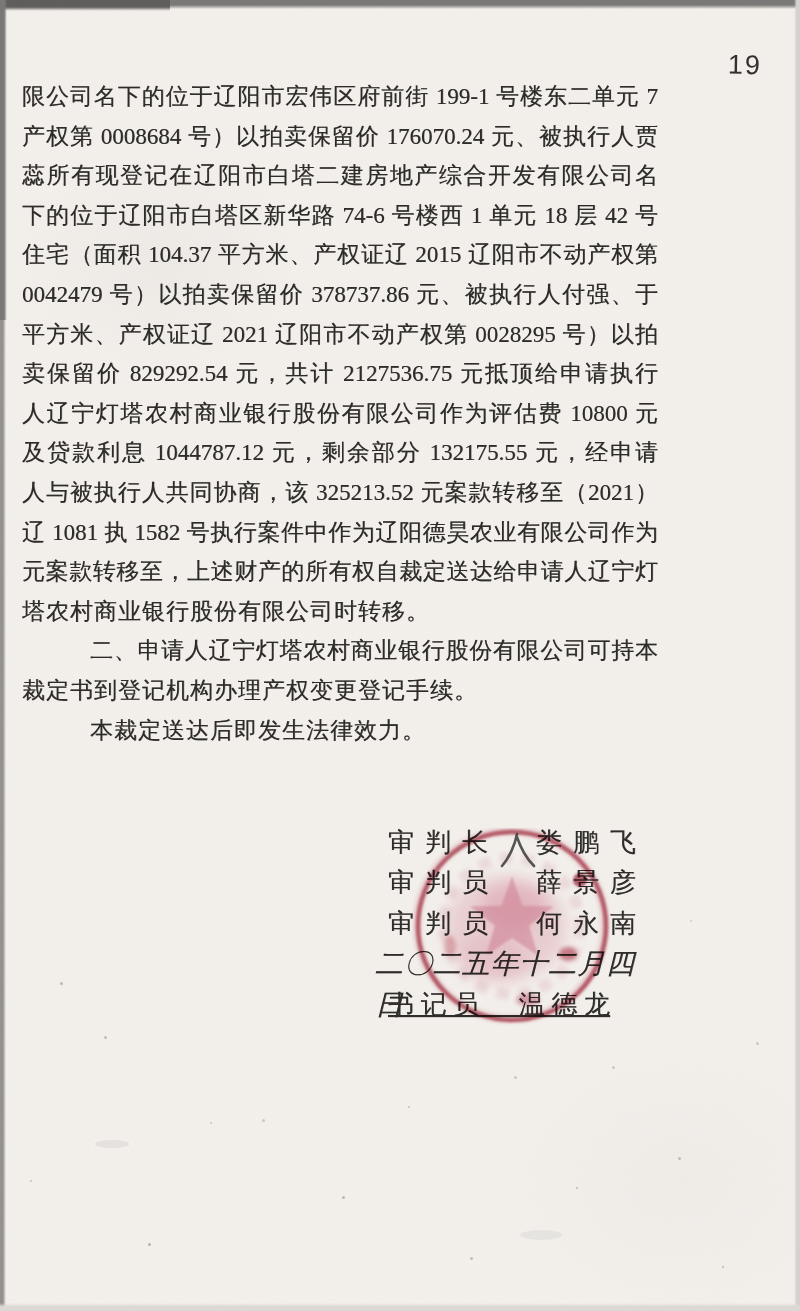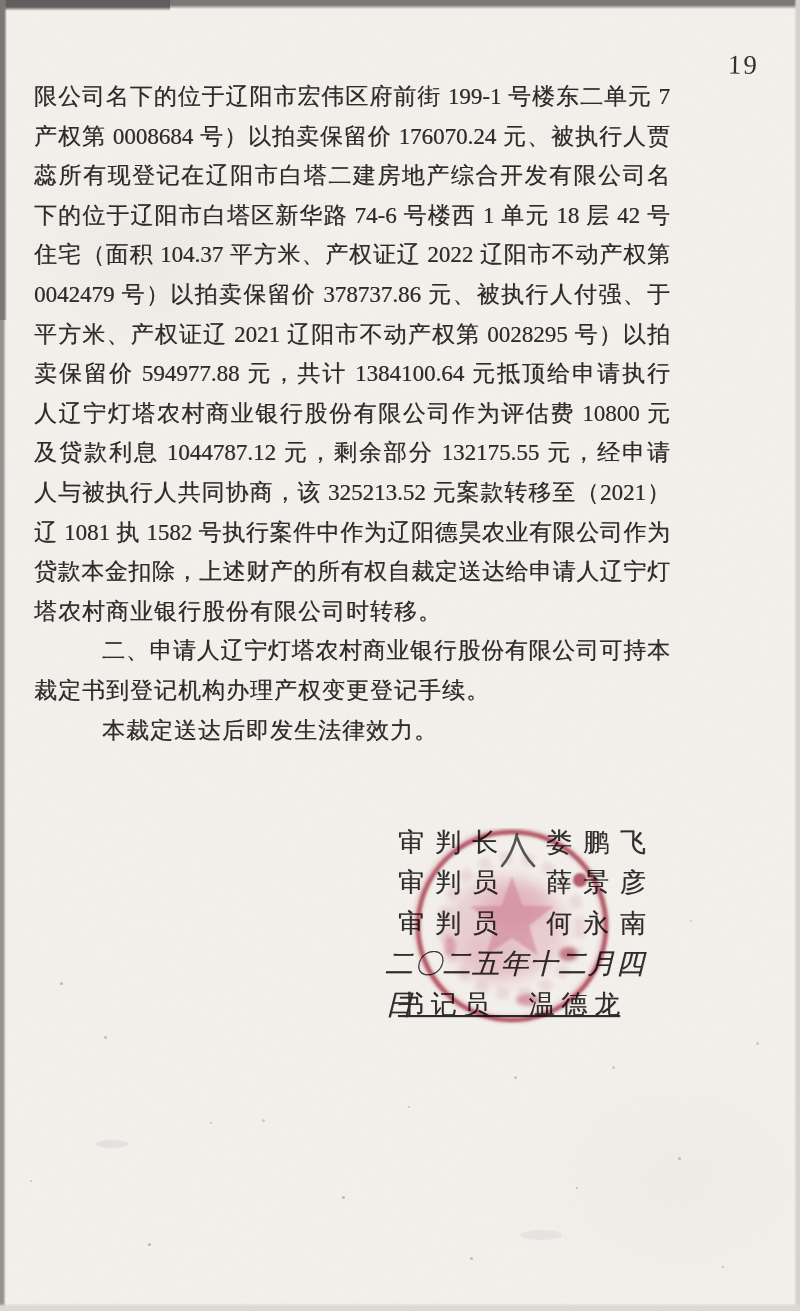--- a/index.html
+++ b/index.html
@@ -21,41 +21,41 @@
   .corner-tl{left:0;top:0;width:170px;height:11px;background:linear-gradient(to bottom,#605e5c 60%,rgba(96,94,92,0));}
   .edge-left{left:0;top:0;width:6px;height:100%;background:linear-gradient(to right,#94928f 50%,rgba(148,146,143,0));}
   .edge-left-top{left:0;top:0;width:7px;height:320px;background:linear-gradient(to right,#7a7876 55%,rgba(122,120,118,0));}
   .edge-right{right:0;top:0;width:6px;height:100%;background:linear-gradient(to left,#d4d1ce 55%,rgba(212,209,206,0));}
   .edge-bottom{left:0;bottom:0;width:100%;height:8px;background:linear-gradient(to top,#dcd9d5 55%,rgba(220,217,213,0));}
 
   .noise{position:absolute;left:0;top:0;width:800px;height:1311px;pointer-events:none;}
 
   .page-number{
     position:absolute;left:728px;top:50px;width:48px;
-    font-family:Liberation Serif, serif;
+    font-family:Liberation Sans, sans-serif;
     font-size:27px;color:#33312f;letter-spacing:2px;
     transform:rotate(1deg);
   }
 
-  .body-text{position:absolute;left:34px;top:77px;width:636px;color:#2e2c2a;}
+  .body-text{position:absolute;left:22px;top:77px;width:636px;color:#2e2c2a;}
   .line{
     height:39.6px;line-height:39.6px;font-size:23px;
     letter-spacing:1px;white-space:nowrap;
     text-shadow:0.45px 0.35px 0 rgba(46,44,42,0.55);
   }
   .line.j{
     white-space:normal;
     text-align:justify;text-align-last:justify;
     text-justify:inter-character;
     letter-spacing:0;
   }
   .line.indent{padding-left:68px;}
   .line.j.indent{width:568px;}
 
-  .sig{position:absolute;left:398px;top:823px;color:#2f2d2b;}
+  .sig{position:absolute;left:388px;top:823px;color:#2f2d2b;}
   .sig-line{
     width:248px;height:40.4px;line-height:40.4px;font-size:26px;
     text-align:justify;text-align-last:justify;text-justify:inter-character;
     text-shadow:0.45px 0.35px 0 rgba(47,45,43,0.5);
   }
   .sig-line.date{width:259px;margin-left:-13px;font-size:28px;font-style:italic;}
   .sig-line.clerk{width:222px;text-decoration:underline;}
 
   .seal{position:absolute;left:412px;top:828px;width:200px;height:200px;mix-blend-mode:multiply;pointer-events:none;}
   .ink-mark{position:absolute;left:500px;top:831px;width:36px;height:38px;pointer-events:none;}
@@ -83,29 +83,29 @@
   <div class="edge edge-right"></div>
   <div class="edge edge-bottom"></div>
 
   <div class="page-number">19</div>
 
   <div class="body-text">
     <div class="line j">限公司名下的位于辽阳市宏伟区府前街 199-1 号楼东二单元 7</div>
     <div class="line j">产权第 0008684 号）以拍卖保留价 176070.24 元、被执行人贾</div>
     <div class="line j">蕊所有现登记在辽阳市白塔二建房地产综合开发有限公司名</div>
     <div class="line j">下的位于辽阳市白塔区新华路 74-6 号楼西 1 单元 18 层 42 号</div>
-    <div class="line j">住宅（面积 104.37 平方米、产权证辽 2022 辽阳市不动产权第</div>
+    <div class="line j">住宅（面积 104.37 平方米、产权证辽 2015 辽阳市不动产权第</div>
     <div class="line j">0042479 号）以拍卖保留价 378737.86 元、被执行人付强、于</div>
     <div class="line j">平方米、产权证辽 2021 辽阳市不动产权第 0028295 号）以拍</div>
-    <div class="line j">卖保留价 594977.88 元，共计 1384100.64 元抵顶给申请执行</div>
+    <div class="line j">卖保留价 829292.54 元，共计 2127536.75 元抵顶给申请执行</div>
     <div class="line j">人辽宁灯塔农村商业银行股份有限公司作为评估费 10800 元</div>
     <div class="line j">及贷款利息 1044787.12 元，剩余部分 132175.55 元，经申请</div>
     <div class="line j">人与被执行人共同协商，该 325213.52 元案款转移至（2021）</div>
     <div class="line j">辽 1081 执 1582 号执行案件中作为辽阳德昊农业有限公司作为</div>
-    <div class="line j">贷款本金扣除，上述财产的所有权自裁定送达给申请人辽宁灯</div>
+    <div class="line j">元案款转移至，上述财产的所有权自裁定送达给申请人辽宁灯</div>
     <div class="line">塔农村商业银行股份有限公司时转移。</div>
     <div class="line j indent">二、申请人辽宁灯塔农村商业银行股份有限公司可持本</div>
     <div class="line">裁定书到登记机构办理产权变更登记手续。</div>
     <div class="line indent">本裁定送达后即发生法律效力。</div>
   </div>
 
   <div class="sig">
     <div class="sig-line">审判长　娄鹏飞</div>
     <div class="sig-line">审判员　薛景彦</div>
     <div class="sig-line">审判员　何永南</div>

